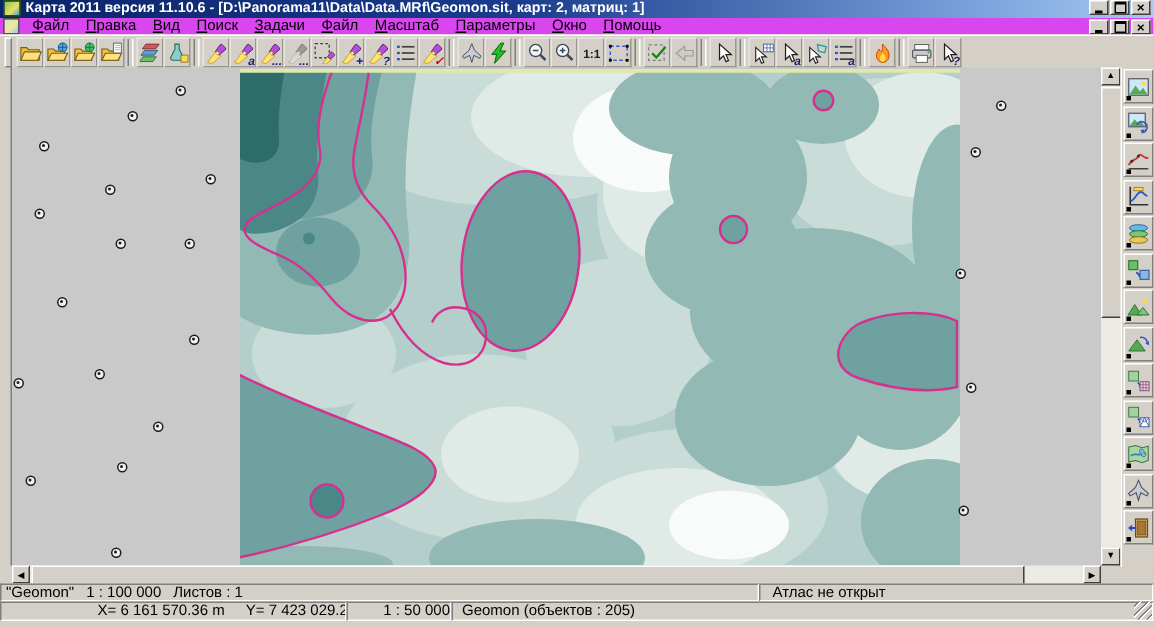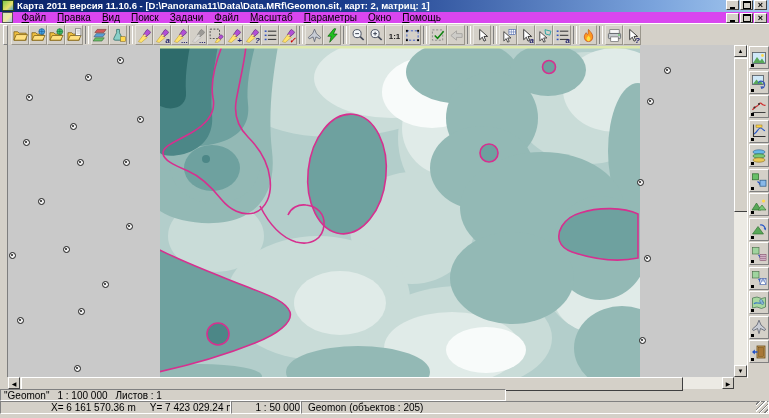--- a/index.html
+++ b/index.html
@@ -70,21 +70,21 @@
     position:relative;padding:0;cursor:default;flex:0 0 auto}
   .rbtn svg{width:16px;height:16px;display:block}
   .rbtn::after{content:"";position:absolute;left:1px;bottom:1px;width:3px;height:3px;background:#000}
   
   .status1{position:absolute;top:389px;left:0;right:0;height:12px;display:flex;font-size:10px;color:#000}
   .status2{position:absolute;top:401px;left:0;right:0;height:13px;display:flex;font-size:10px;color:#000}
   .panel{border:1px solid;border-color:#808080 #fff #fff #808080;background:#d4d0c8;
     white-space:nowrap;overflow:hidden;display:flex;align-items:center;box-sizing:border-box;height:100%}
   .p-mapinfo{flex:0 0 506px;padding-left:3px;gap:8px}
   .p-atlas{flex:1;padding-left:8px}
-  .p-coords{flex:0 0 231px;padding-left:50px;gap:14px}
+  .p-coords{flex:0 0 231px;padding-left:64px;gap:14px}
   .p-scale{flex:0 0 70px;justify-content:flex-end}
   .p-layer{flex:1;padding-left:6px}
   .grip{position:absolute;right:1px;bottom:1px;width:12px;height:12px;
     background:repeating-linear-gradient(135deg,transparent 0 2px,#808080 2px 3px,#fff 3px 4px)}
   .bottom-fill{position:absolute;top:414px;left:0;right:0;height:4px;background:#d4d0c8}
 </style>
 </head>
 <body>
 
 <svg width="0" height="0" style="position:absolute">
@@ -663,20 +663,23 @@
       </svg>
     </button>
   </div>
 
 <div class="status1">
   <div class="panel p-mapinfo">
     <span>"Geomon"</span>
     <span>1 : 100 000</span>
     <span>Листов : 1</span>
   </div>
+  <div class="panel p-atlas">
+    <span>Атлас не открыт</span>
+  </div>
 </div>
 <div class="status2">
   <div class="panel p-coords">
     <span>X= 6 161 570.36 m</span>
     <span>Y= 7 423 029.24 m  (СК42)</span>
   </div>
   <div class="panel p-scale">
     <span>1 : 50 000</span>
   </div>
   <div class="panel p-layer">

